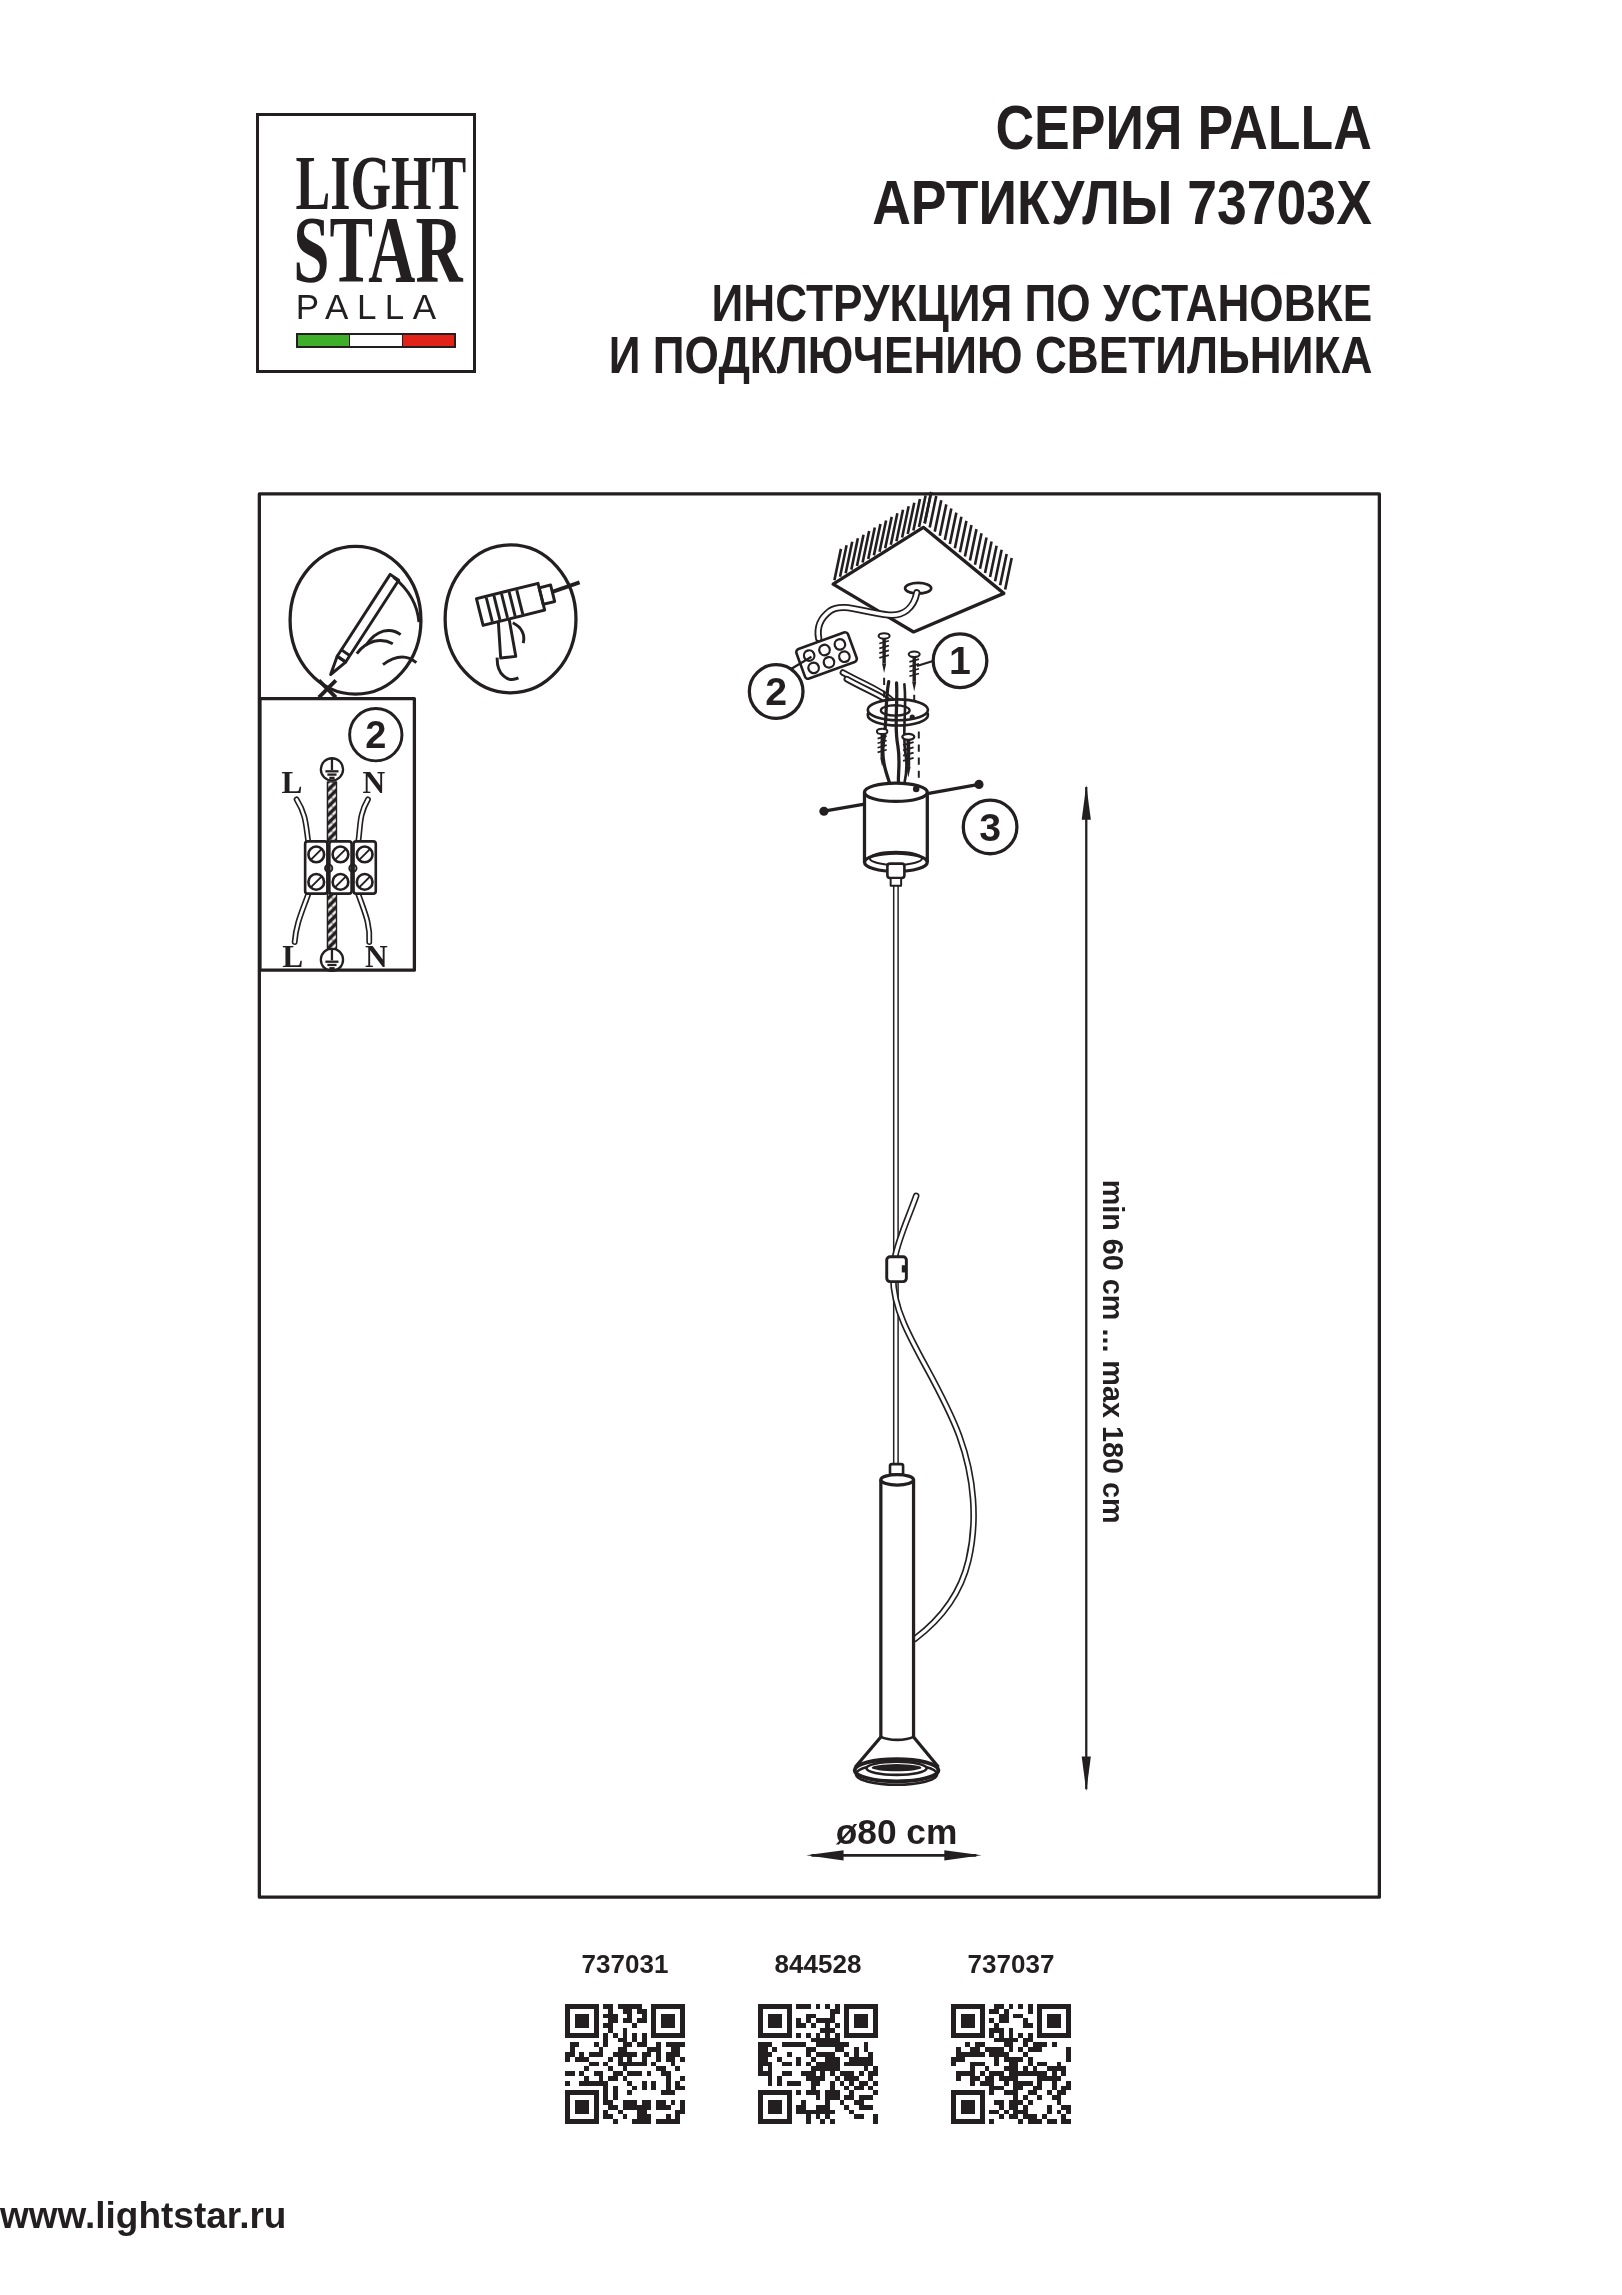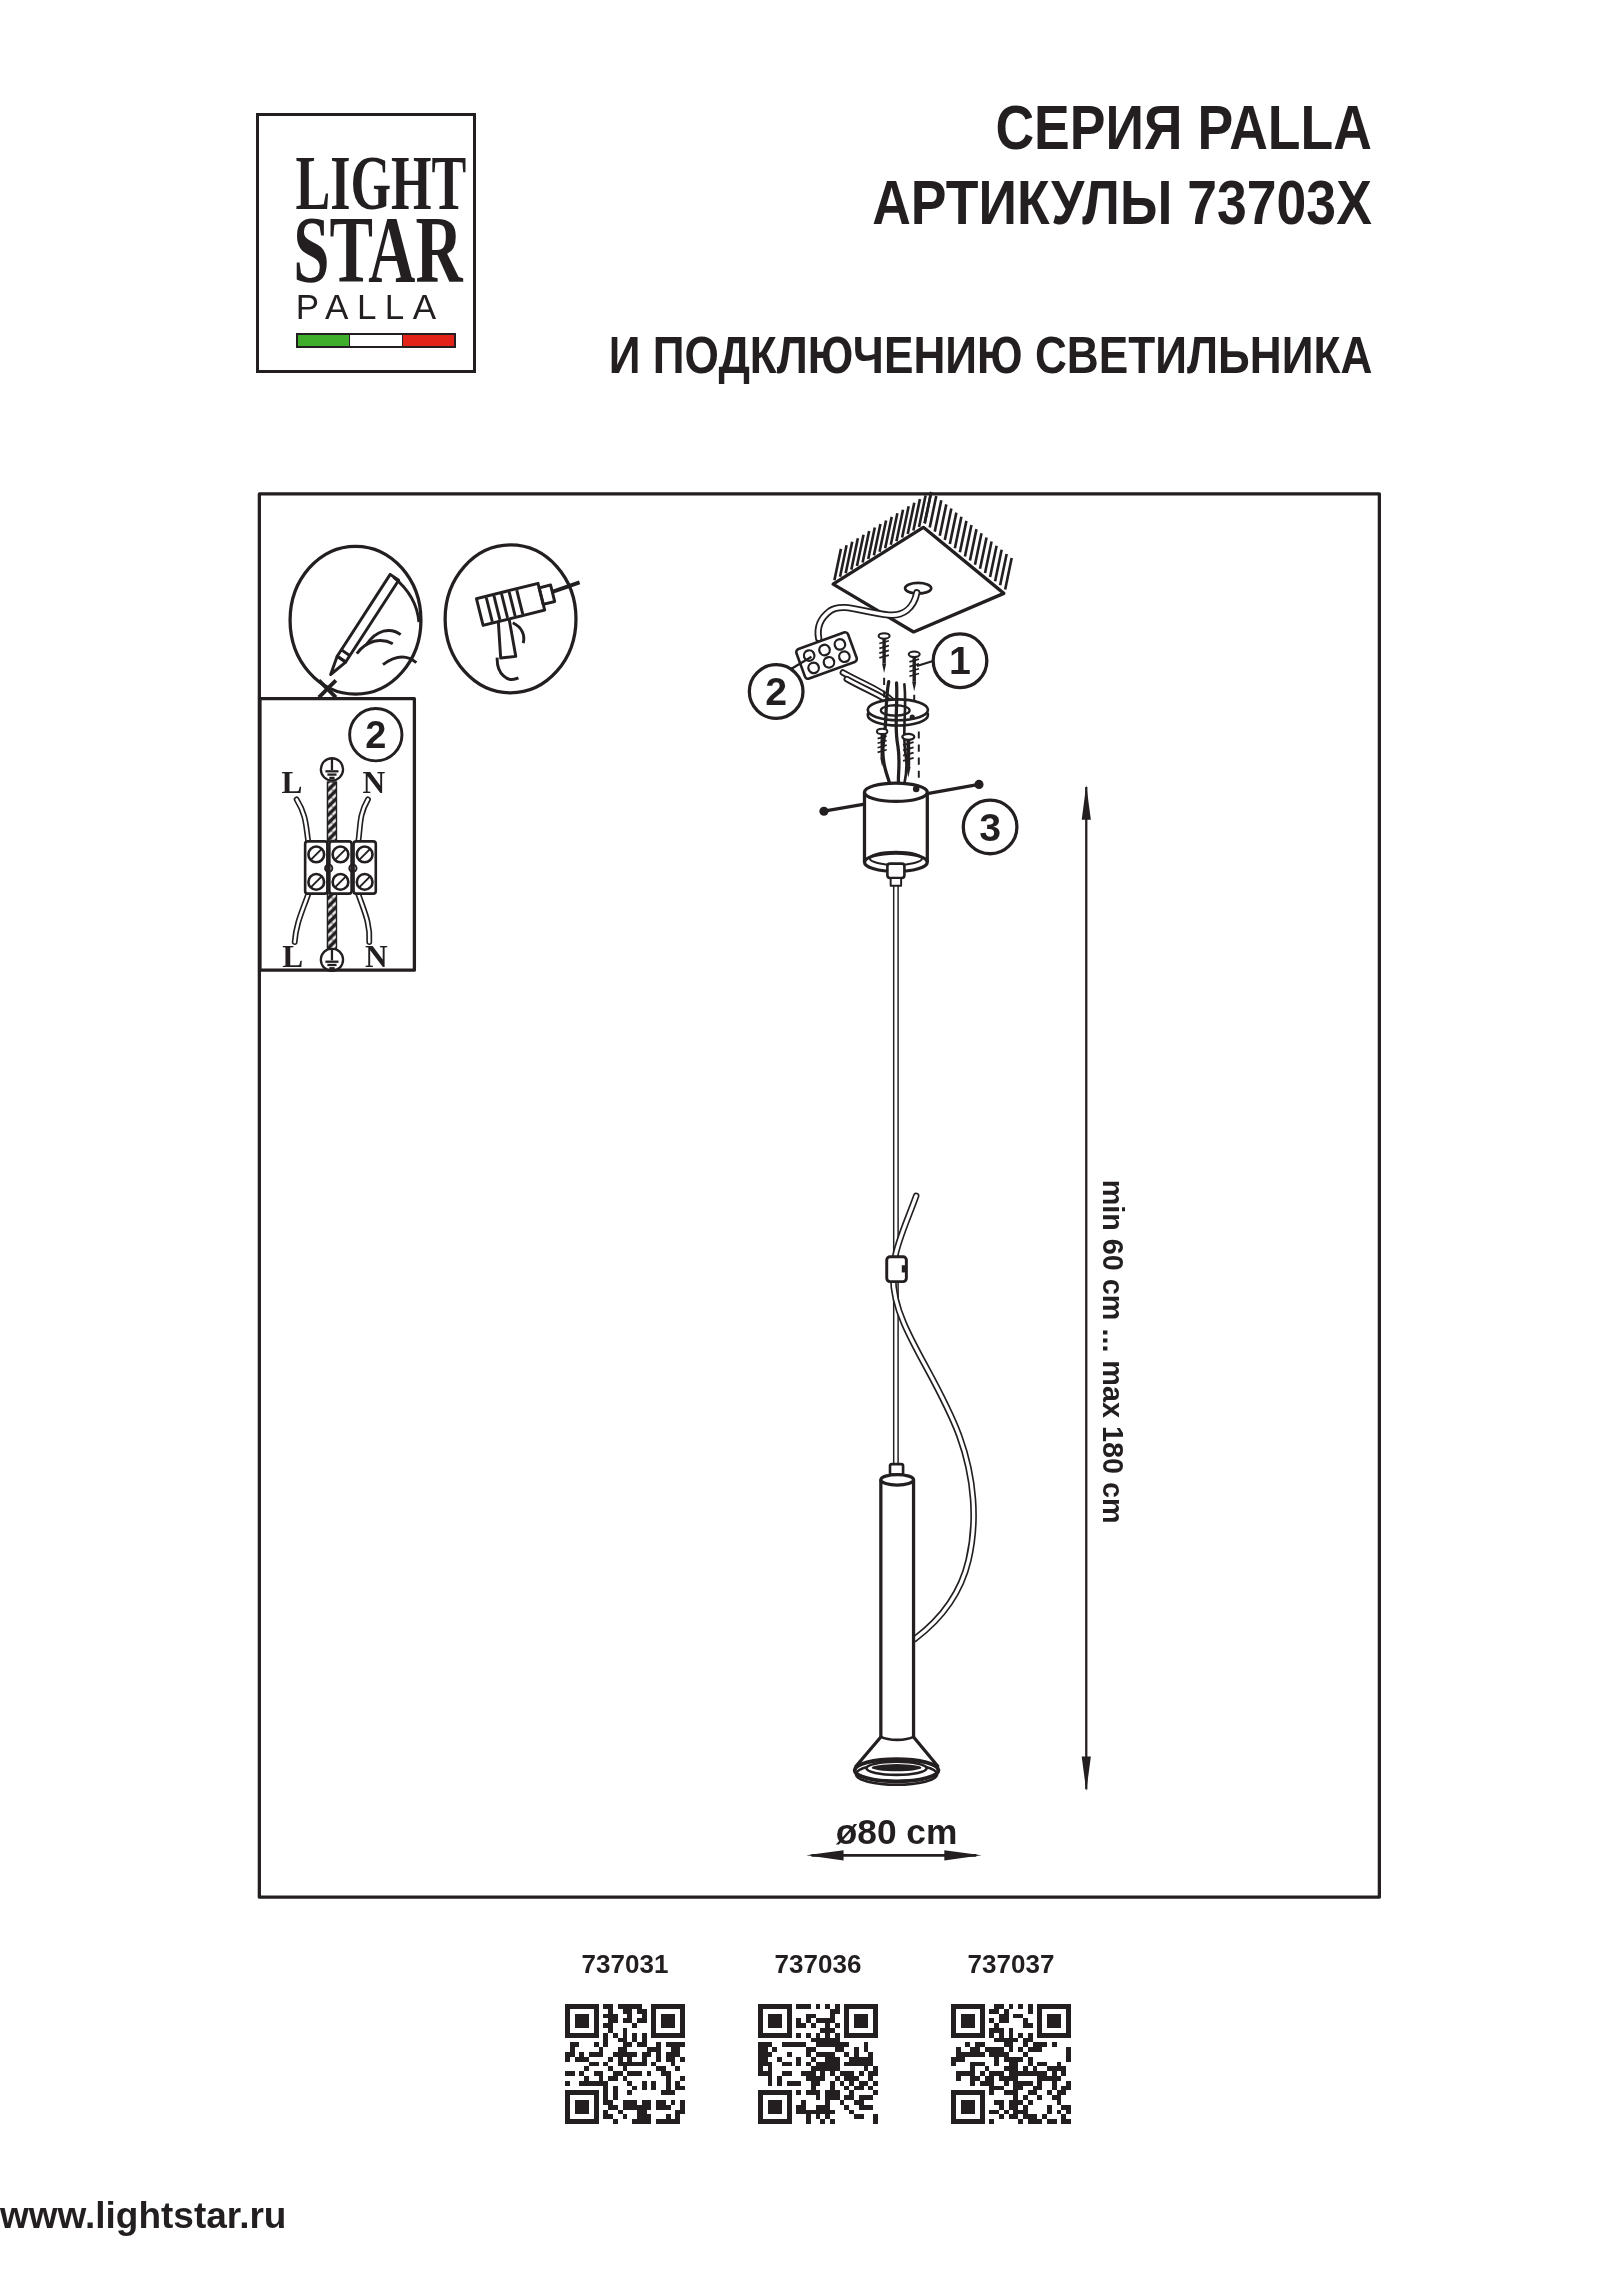--- a/index.html
+++ b/index.html
@@ -46,20 +46,21 @@
     <div class="logo-line logo-group">PALLA</div>
     <div class="flag">
       <span class="fg" style="background:#3fae2a"></span>
       <span class="fw" style="background:#ffffff"></span>
       <span class="fr" style="background:#e2231a"></span>
     </div>
   </div>
 
   <div class="title-line t1"><span>СЕРИЯ PALLA</span></div>
   <div class="title-line t2"><span>АРТИКУЛЫ 73703X</span></div>
+  <div class="title-line t3"><span>ИНСТРУКЦИЯ ПО УСТАНОВКЕ</span></div>
   <div class="title-line t4"><span>И ПОДКЛЮЧЕНИЮ СВЕТИЛЬНИКА</span></div>
 
   <svg class="diagram" viewBox="0 0 2480 3508" stroke="#231f20" fill="none" stroke-linejoin="round">
     <defs>
       <pattern id="hatch45" patternUnits="userSpaceOnUse" width="9" height="9" patternTransform="rotate(45)">
         <rect width="9" height="9" fill="#ffffff"></rect>
         <rect width="4.5" height="9" fill="#231f20"></rect>
       </pattern>
       <g id="screwv" stroke="#231f20">
         <ellipse cx="0" cy="2" rx="8" ry="4" stroke-width="3" fill="#ffffff"></ellipse>
@@ -322,21 +323,21 @@
 
     <g>
       <text x="1370" y="2818" text-anchor="middle" font-size="54" font-weight="bold" fill="#231f20" stroke="none">ø80 cm</text>
       <line x1="1240" y1="2836" x2="1492" y2="2836" stroke-width="4"></line>
       <polygon points="1232,2836 1289,2828 1289,2844" fill="#231f20" stroke="none"></polygon>
       <polygon points="1500,2836 1443,2828 1443,2844" fill="#231f20" stroke="none"></polygon>
     </g>
   </svg>
 
   <div class="qr-label" style="left:553px">737031</div>
-  <div class="qr-label" style="left:746px">737036</div>
+  <div class="qr-label" style="left:746px">844528</div>
   <div class="qr-label" style="left:939px">737037</div>
   <div class="qr" style="left:565px">
       <svg viewBox="0 0 25 25" shape-rendering="crispEdges">
         <path d="M0 0h1v1h-1zM0 1h1v1h-1zM0 2h1v1h-1zM0 3h1v1h-1zM0 4h1v1h-1zM0 5h1v1h-1zM0 6h1v1h-1zM1 0h1v1h-1zM1 6h1v1h-1zM2 0h1v1h-1zM2 2h1v1h-1zM2 3h1v1h-1zM2 4h1v1h-1zM2 6h1v1h-1zM3 0h1v1h-1zM3 2h1v1h-1zM3 3h1v1h-1zM3 4h1v1h-1zM3 6h1v1h-1zM4 0h1v1h-1zM4 2h1v1h-1zM4 3h1v1h-1zM4 4h1v1h-1zM4 6h1v1h-1zM5 0h1v1h-1zM5 6h1v1h-1zM6 0h1v1h-1zM6 1h1v1h-1zM6 2h1v1h-1zM6 3h1v1h-1zM6 4h1v1h-1zM6 5h1v1h-1zM6 6h1v1h-1zM18 0h1v1h-1zM18 1h1v1h-1zM18 2h1v1h-1zM18 3h1v1h-1zM18 4h1v1h-1zM18 5h1v1h-1zM18 6h1v1h-1zM19 0h1v1h-1zM19 6h1v1h-1zM20 0h1v1h-1zM20 2h1v1h-1zM20 3h1v1h-1zM20 4h1v1h-1zM20 6h1v1h-1zM21 0h1v1h-1zM21 2h1v1h-1zM21 3h1v1h-1zM21 4h1v1h-1zM21 6h1v1h-1zM22 0h1v1h-1zM22 2h1v1h-1zM22 3h1v1h-1zM22 4h1v1h-1zM22 6h1v1h-1zM23 0h1v1h-1zM23 6h1v1h-1zM24 0h1v1h-1zM24 1h1v1h-1zM24 2h1v1h-1zM24 3h1v1h-1zM24 4h1v1h-1zM24 5h1v1h-1zM24 6h1v1h-1zM0 18h1v1h-1zM0 19h1v1h-1zM0 20h1v1h-1zM0 21h1v1h-1zM0 22h1v1h-1zM0 23h1v1h-1zM0 24h1v1h-1zM1 18h1v1h-1zM1 24h1v1h-1zM2 18h1v1h-1zM2 20h1v1h-1zM2 21h1v1h-1zM2 22h1v1h-1zM2 24h1v1h-1zM3 18h1v1h-1zM3 20h1v1h-1zM3 21h1v1h-1zM3 22h1v1h-1zM3 24h1v1h-1zM4 18h1v1h-1zM4 20h1v1h-1zM4 21h1v1h-1zM4 22h1v1h-1zM4 24h1v1h-1zM5 18h1v1h-1zM5 24h1v1h-1zM6 18h1v1h-1zM6 19h1v1h-1zM6 20h1v1h-1zM6 21h1v1h-1zM6 22h1v1h-1zM6 23h1v1h-1zM6 24h1v1h-1zM8 6h1v1h-1zM6 8h1v1h-1zM10 6h1v1h-1zM6 10h1v1h-1zM12 6h1v1h-1zM6 12h1v1h-1zM14 6h1v1h-1zM6 14h1v1h-1zM16 6h1v1h-1zM6 16h1v1h-1zM8 0h1v1h-1zM9 0h1v1h-1zM11 0h1v1h-1zM12 0h1v1h-1zM13 0h1v1h-1zM14 0h1v1h-1zM15 0h1v1h-1zM9 1h1v1h-1zM12 1h1v1h-1zM13 1h1v1h-1zM15 1h1v1h-1zM16 1h1v1h-1zM8 2h1v1h-1zM9 2h1v1h-1zM10 2h1v1h-1zM13 2h1v1h-1zM16 2h1v1h-1zM9 3h1v1h-1zM10 3h1v1h-1zM12 3h1v1h-1zM13 3h1v1h-1zM15 3h1v1h-1zM16 3h1v1h-1zM8 4h1v1h-1zM9 4h1v1h-1zM14 4h1v1h-1zM9 5h1v1h-1zM12 5h1v1h-1zM8 7h1v1h-1zM11 7h1v1h-1zM12 7h1v1h-1zM14 7h1v1h-1zM16 7h1v1h-1zM1 8h1v1h-1zM2 8h1v1h-1zM8 8h1v1h-1zM12 8h1v1h-1zM13 8h1v1h-1zM15 8h1v1h-1zM16 8h1v1h-1zM19 8h1v1h-1zM21 8h1v1h-1zM22 8h1v1h-1zM23 8h1v1h-1zM24 8h1v1h-1zM1 9h1v1h-1zM7 9h1v1h-1zM11 9h1v1h-1zM12 9h1v1h-1zM17 9h1v1h-1zM18 9h1v1h-1zM19 9h1v1h-1zM22 9h1v1h-1zM23 9h1v1h-1zM0 10h1v1h-1zM1 10h1v1h-1zM3 10h1v1h-1zM5 10h1v1h-1zM7 10h1v1h-1zM10 10h1v1h-1zM11 10h1v1h-1zM12 10h1v1h-1zM13 10h1v1h-1zM14 10h1v1h-1zM16 10h1v1h-1zM17 10h1v1h-1zM19 10h1v1h-1zM21 10h1v1h-1zM22 10h1v1h-1zM23 10h1v1h-1zM0 11h1v1h-1zM2 11h1v1h-1zM3 11h1v1h-1zM4 11h1v1h-1zM9 11h1v1h-1zM11 11h1v1h-1zM13 11h1v1h-1zM16 11h1v1h-1zM19 11h1v1h-1zM21 11h1v1h-1zM22 11h1v1h-1zM24 11h1v1h-1zM5 12h1v1h-1zM8 12h1v1h-1zM11 12h1v1h-1zM12 12h1v1h-1zM13 12h1v1h-1zM14 12h1v1h-1zM15 12h1v1h-1zM16 12h1v1h-1zM18 12h1v1h-1zM22 12h1v1h-1zM4 13h1v1h-1zM9 13h1v1h-1zM12 13h1v1h-1zM19 13h1v1h-1zM20 13h1v1h-1zM23 13h1v1h-1zM0 14h1v1h-1zM1 14h1v1h-1zM3 14h1v1h-1zM7 14h1v1h-1zM10 14h1v1h-1zM11 14h1v1h-1zM13 14h1v1h-1zM14 14h1v1h-1zM15 14h1v1h-1zM17 14h1v1h-1zM20 14h1v1h-1zM21 14h1v1h-1zM4 15h1v1h-1zM7 15h1v1h-1zM9 15h1v1h-1zM10 15h1v1h-1zM12 15h1v1h-1zM21 15h1v1h-1zM24 15h1v1h-1zM0 16h1v1h-1zM3 16h1v1h-1zM4 16h1v1h-1zM5 16h1v1h-1zM7 16h1v1h-1zM8 16h1v1h-1zM13 16h1v1h-1zM16 16h1v1h-1zM18 16h1v1h-1zM21 16h1v1h-1zM23 16h1v1h-1zM8 17h1v1h-1zM10 17h1v1h-1zM14 17h1v1h-1zM16 17h1v1h-1zM18 17h1v1h-1zM21 17h1v1h-1zM23 17h1v1h-1zM24 17h1v1h-1zM8 18h1v1h-1zM10 18h1v1h-1zM13 18h1v1h-1zM20 18h1v1h-1zM21 18h1v1h-1zM22 18h1v1h-1zM8 19h1v1h-1zM10 19h1v1h-1zM8 20h1v1h-1zM9 20h1v1h-1zM12 20h1v1h-1zM13 20h1v1h-1zM14 20h1v1h-1zM16 20h1v1h-1zM17 20h1v1h-1zM19 20h1v1h-1zM20 20h1v1h-1zM22 20h1v1h-1zM24 20h1v1h-1zM9 21h1v1h-1zM10 21h1v1h-1zM12 21h1v1h-1zM13 21h1v1h-1zM14 21h1v1h-1zM15 21h1v1h-1zM16 21h1v1h-1zM17 21h1v1h-1zM19 21h1v1h-1zM20 21h1v1h-1zM21 21h1v1h-1zM24 21h1v1h-1zM8 22h1v1h-1zM11 22h1v1h-1zM15 22h1v1h-1zM16 22h1v1h-1zM23 22h1v1h-1zM24 22h1v1h-1zM8 23h1v1h-1zM9 23h1v1h-1zM12 23h1v1h-1zM15 23h1v1h-1zM16 23h1v1h-1zM17 23h1v1h-1zM21 23h1v1h-1zM23 23h1v1h-1zM10 24h1v1h-1zM14 24h1v1h-1zM15 24h1v1h-1zM16 24h1v1h-1zM17 24h1v1h-1zM19 24h1v1h-1zM20 24h1v1h-1zM21 24h1v1h-1zM22 24h1v1h-1zM23 24h1v1h-1z" fill="#231f20"></path>
       </svg>
     </div>
   <div class="qr" style="left:758px">
       <svg viewBox="0 0 25 25" shape-rendering="crispEdges">
         <path d="M0 0h1v1h-1zM0 1h1v1h-1zM0 2h1v1h-1zM0 3h1v1h-1zM0 4h1v1h-1zM0 5h1v1h-1zM0 6h1v1h-1zM1 0h1v1h-1zM1 6h1v1h-1zM2 0h1v1h-1zM2 2h1v1h-1zM2 3h1v1h-1zM2 4h1v1h-1zM2 6h1v1h-1zM3 0h1v1h-1zM3 2h1v1h-1zM3 3h1v1h-1zM3 4h1v1h-1zM3 6h1v1h-1zM4 0h1v1h-1zM4 2h1v1h-1zM4 3h1v1h-1zM4 4h1v1h-1zM4 6h1v1h-1zM5 0h1v1h-1zM5 6h1v1h-1zM6 0h1v1h-1zM6 1h1v1h-1zM6 2h1v1h-1zM6 3h1v1h-1zM6 4h1v1h-1zM6 5h1v1h-1zM6 6h1v1h-1zM18 0h1v1h-1zM18 1h1v1h-1zM18 2h1v1h-1zM18 3h1v1h-1zM18 4h1v1h-1zM18 5h1v1h-1zM18 6h1v1h-1zM19 0h1v1h-1zM19 6h1v1h-1zM20 0h1v1h-1zM20 2h1v1h-1zM20 3h1v1h-1zM20 4h1v1h-1zM20 6h1v1h-1zM21 0h1v1h-1zM21 2h1v1h-1zM21 3h1v1h-1zM21 4h1v1h-1zM21 6h1v1h-1zM22 0h1v1h-1zM22 2h1v1h-1zM22 3h1v1h-1zM22 4h1v1h-1zM22 6h1v1h-1zM23 0h1v1h-1zM23 6h1v1h-1zM24 0h1v1h-1zM24 1h1v1h-1zM24 2h1v1h-1zM24 3h1v1h-1zM24 4h1v1h-1zM24 5h1v1h-1zM24 6h1v1h-1zM0 18h1v1h-1zM0 19h1v1h-1zM0 20h1v1h-1zM0 21h1v1h-1zM0 22h1v1h-1zM0 23h1v1h-1zM0 24h1v1h-1zM1 18h1v1h-1zM1 24h1v1h-1zM2 18h1v1h-1zM2 20h1v1h-1zM2 21h1v1h-1zM2 22h1v1h-1zM2 24h1v1h-1zM3 18h1v1h-1zM3 20h1v1h-1zM3 21h1v1h-1zM3 22h1v1h-1zM3 24h1v1h-1zM4 18h1v1h-1zM4 20h1v1h-1zM4 21h1v1h-1zM4 22h1v1h-1zM4 24h1v1h-1zM5 18h1v1h-1zM5 24h1v1h-1zM6 18h1v1h-1zM6 19h1v1h-1zM6 20h1v1h-1zM6 21h1v1h-1zM6 22h1v1h-1zM6 23h1v1h-1zM6 24h1v1h-1zM8 6h1v1h-1zM6 8h1v1h-1zM10 6h1v1h-1zM6 10h1v1h-1zM12 6h1v1h-1zM6 12h1v1h-1zM14 6h1v1h-1zM6 14h1v1h-1zM16 6h1v1h-1zM6 16h1v1h-1zM8 0h1v1h-1zM9 0h1v1h-1zM10 0h1v1h-1zM12 0h1v1h-1zM14 0h1v1h-1zM16 0h1v1h-1zM15 1h1v1h-1zM16 1h1v1h-1zM10 2h1v1h-1zM11 2h1v1h-1zM15 2h1v1h-1zM8 3h1v1h-1zM10 3h1v1h-1zM12 3h1v1h-1zM13 3h1v1h-1zM14 3h1v1h-1zM15 3h1v1h-1zM8 4h1v1h-1zM9 4h1v1h-1zM11 4h1v1h-1zM14 4h1v1h-1zM16 4h1v1h-1zM13 5h1v1h-1zM14 5h1v1h-1zM15 5h1v1h-1zM11 7h1v1h-1zM12 7h1v1h-1zM13 7h1v1h-1zM14 7h1v1h-1zM15 7h1v1h-1zM16 7h1v1h-1zM0 8h1v1h-1zM1 8h1v1h-1zM2 8h1v1h-1zM5 8h1v1h-1zM7 8h1v1h-1zM8 8h1v1h-1zM9 8h1v1h-1zM12 8h1v1h-1zM13 8h1v1h-1zM14 8h1v1h-1zM15 8h1v1h-1zM16 8h1v1h-1zM17 8h1v1h-1zM18 8h1v1h-1zM22 8h1v1h-1zM0 9h1v1h-1zM1 9h1v1h-1zM3 9h1v1h-1zM10 9h1v1h-1zM11 9h1v1h-1zM16 9h1v1h-1zM17 9h1v1h-1zM20 9h1v1h-1zM22 9h1v1h-1zM0 10h1v1h-1zM1 10h1v1h-1zM2 10h1v1h-1zM10 10h1v1h-1zM12 10h1v1h-1zM13 10h1v1h-1zM14 10h1v1h-1zM15 10h1v1h-1zM18 10h1v1h-1zM20 10h1v1h-1zM23 10h1v1h-1zM0 11h1v1h-1zM1 11h1v1h-1zM4 11h1v1h-1zM8 11h1v1h-1zM11 11h1v1h-1zM14 11h1v1h-1zM15 11h1v1h-1zM16 11h1v1h-1zM19 11h1v1h-1zM20 11h1v1h-1zM21 11h1v1h-1zM22 11h1v1h-1zM23 11h1v1h-1zM0 12h1v1h-1zM1 12h1v1h-1zM2 12h1v1h-1zM5 12h1v1h-1zM8 12h1v1h-1zM10 12h1v1h-1zM12 12h1v1h-1zM13 12h1v1h-1zM14 12h1v1h-1zM15 12h1v1h-1zM16 12h1v1h-1zM18 12h1v1h-1zM19 12h1v1h-1zM20 12h1v1h-1zM21 12h1v1h-1zM22 12h1v1h-1zM23 12h1v1h-1zM0 13h1v1h-1zM2 13h1v1h-1zM11 13h1v1h-1zM12 13h1v1h-1zM13 13h1v1h-1zM14 13h1v1h-1zM15 13h1v1h-1zM16 13h1v1h-1zM22 13h1v1h-1zM24 13h1v1h-1zM0 14h1v1h-1zM1 14h1v1h-1zM2 14h1v1h-1zM5 14h1v1h-1zM9 14h1v1h-1zM10 14h1v1h-1zM11 14h1v1h-1zM13 14h1v1h-1zM15 14h1v1h-1zM17 14h1v1h-1zM18 14h1v1h-1zM19 14h1v1h-1zM21 14h1v1h-1zM23 14h1v1h-1zM24 14h1v1h-1zM2 15h1v1h-1zM4 15h1v1h-1zM10 15h1v1h-1zM11 15h1v1h-1zM12 15h1v1h-1zM13 15h1v1h-1zM16 15h1v1h-1zM18 15h1v1h-1zM19 15h1v1h-1zM20 15h1v1h-1zM23 15h1v1h-1zM2 16h1v1h-1zM4 16h1v1h-1zM7 16h1v1h-1zM8 16h1v1h-1zM11 16h1v1h-1zM12 16h1v1h-1zM15 16h1v1h-1zM17 16h1v1h-1zM19 16h1v1h-1zM21 16h1v1h-1zM22 16h1v1h-1zM24 16h1v1h-1zM11 17h1v1h-1zM15 17h1v1h-1zM18 17h1v1h-1zM20 17h1v1h-1zM21 17h1v1h-1zM23 17h1v1h-1zM8 18h1v1h-1zM10 18h1v1h-1zM11 18h1v1h-1zM12 18h1v1h-1zM14 18h1v1h-1zM15 18h1v1h-1zM16 18h1v1h-1zM19 18h1v1h-1zM24 18h1v1h-1zM12 19h1v1h-1zM14 19h1v1h-1zM15 19h1v1h-1zM16 19h1v1h-1zM18 19h1v1h-1zM19 19h1v1h-1zM21 19h1v1h-1zM22 19h1v1h-1zM23 19h1v1h-1zM9 20h1v1h-1zM14 20h1v1h-1zM17 20h1v1h-1zM20 20h1v1h-1zM21 20h1v1h-1zM8 21h1v1h-1zM9 21h1v1h-1zM12 21h1v1h-1zM13 21h1v1h-1zM14 21h1v1h-1zM18 21h1v1h-1zM21 21h1v1h-1zM22 21h1v1h-1zM23 21h1v1h-1zM8 22h1v1h-1zM9 22h1v1h-1zM10 22h1v1h-1zM11 22h1v1h-1zM12 22h1v1h-1zM13 22h1v1h-1zM14 22h1v1h-1zM15 22h1v1h-1zM19 22h1v1h-1zM10 23h1v1h-1zM12 23h1v1h-1zM14 23h1v1h-1zM20 23h1v1h-1zM21 23h1v1h-1zM24 23h1v1h-1zM10 24h1v1h-1zM13 24h1v1h-1zM15 24h1v1h-1zM24 24h1v1h-1z" fill="#231f20"></path>
       </svg>

